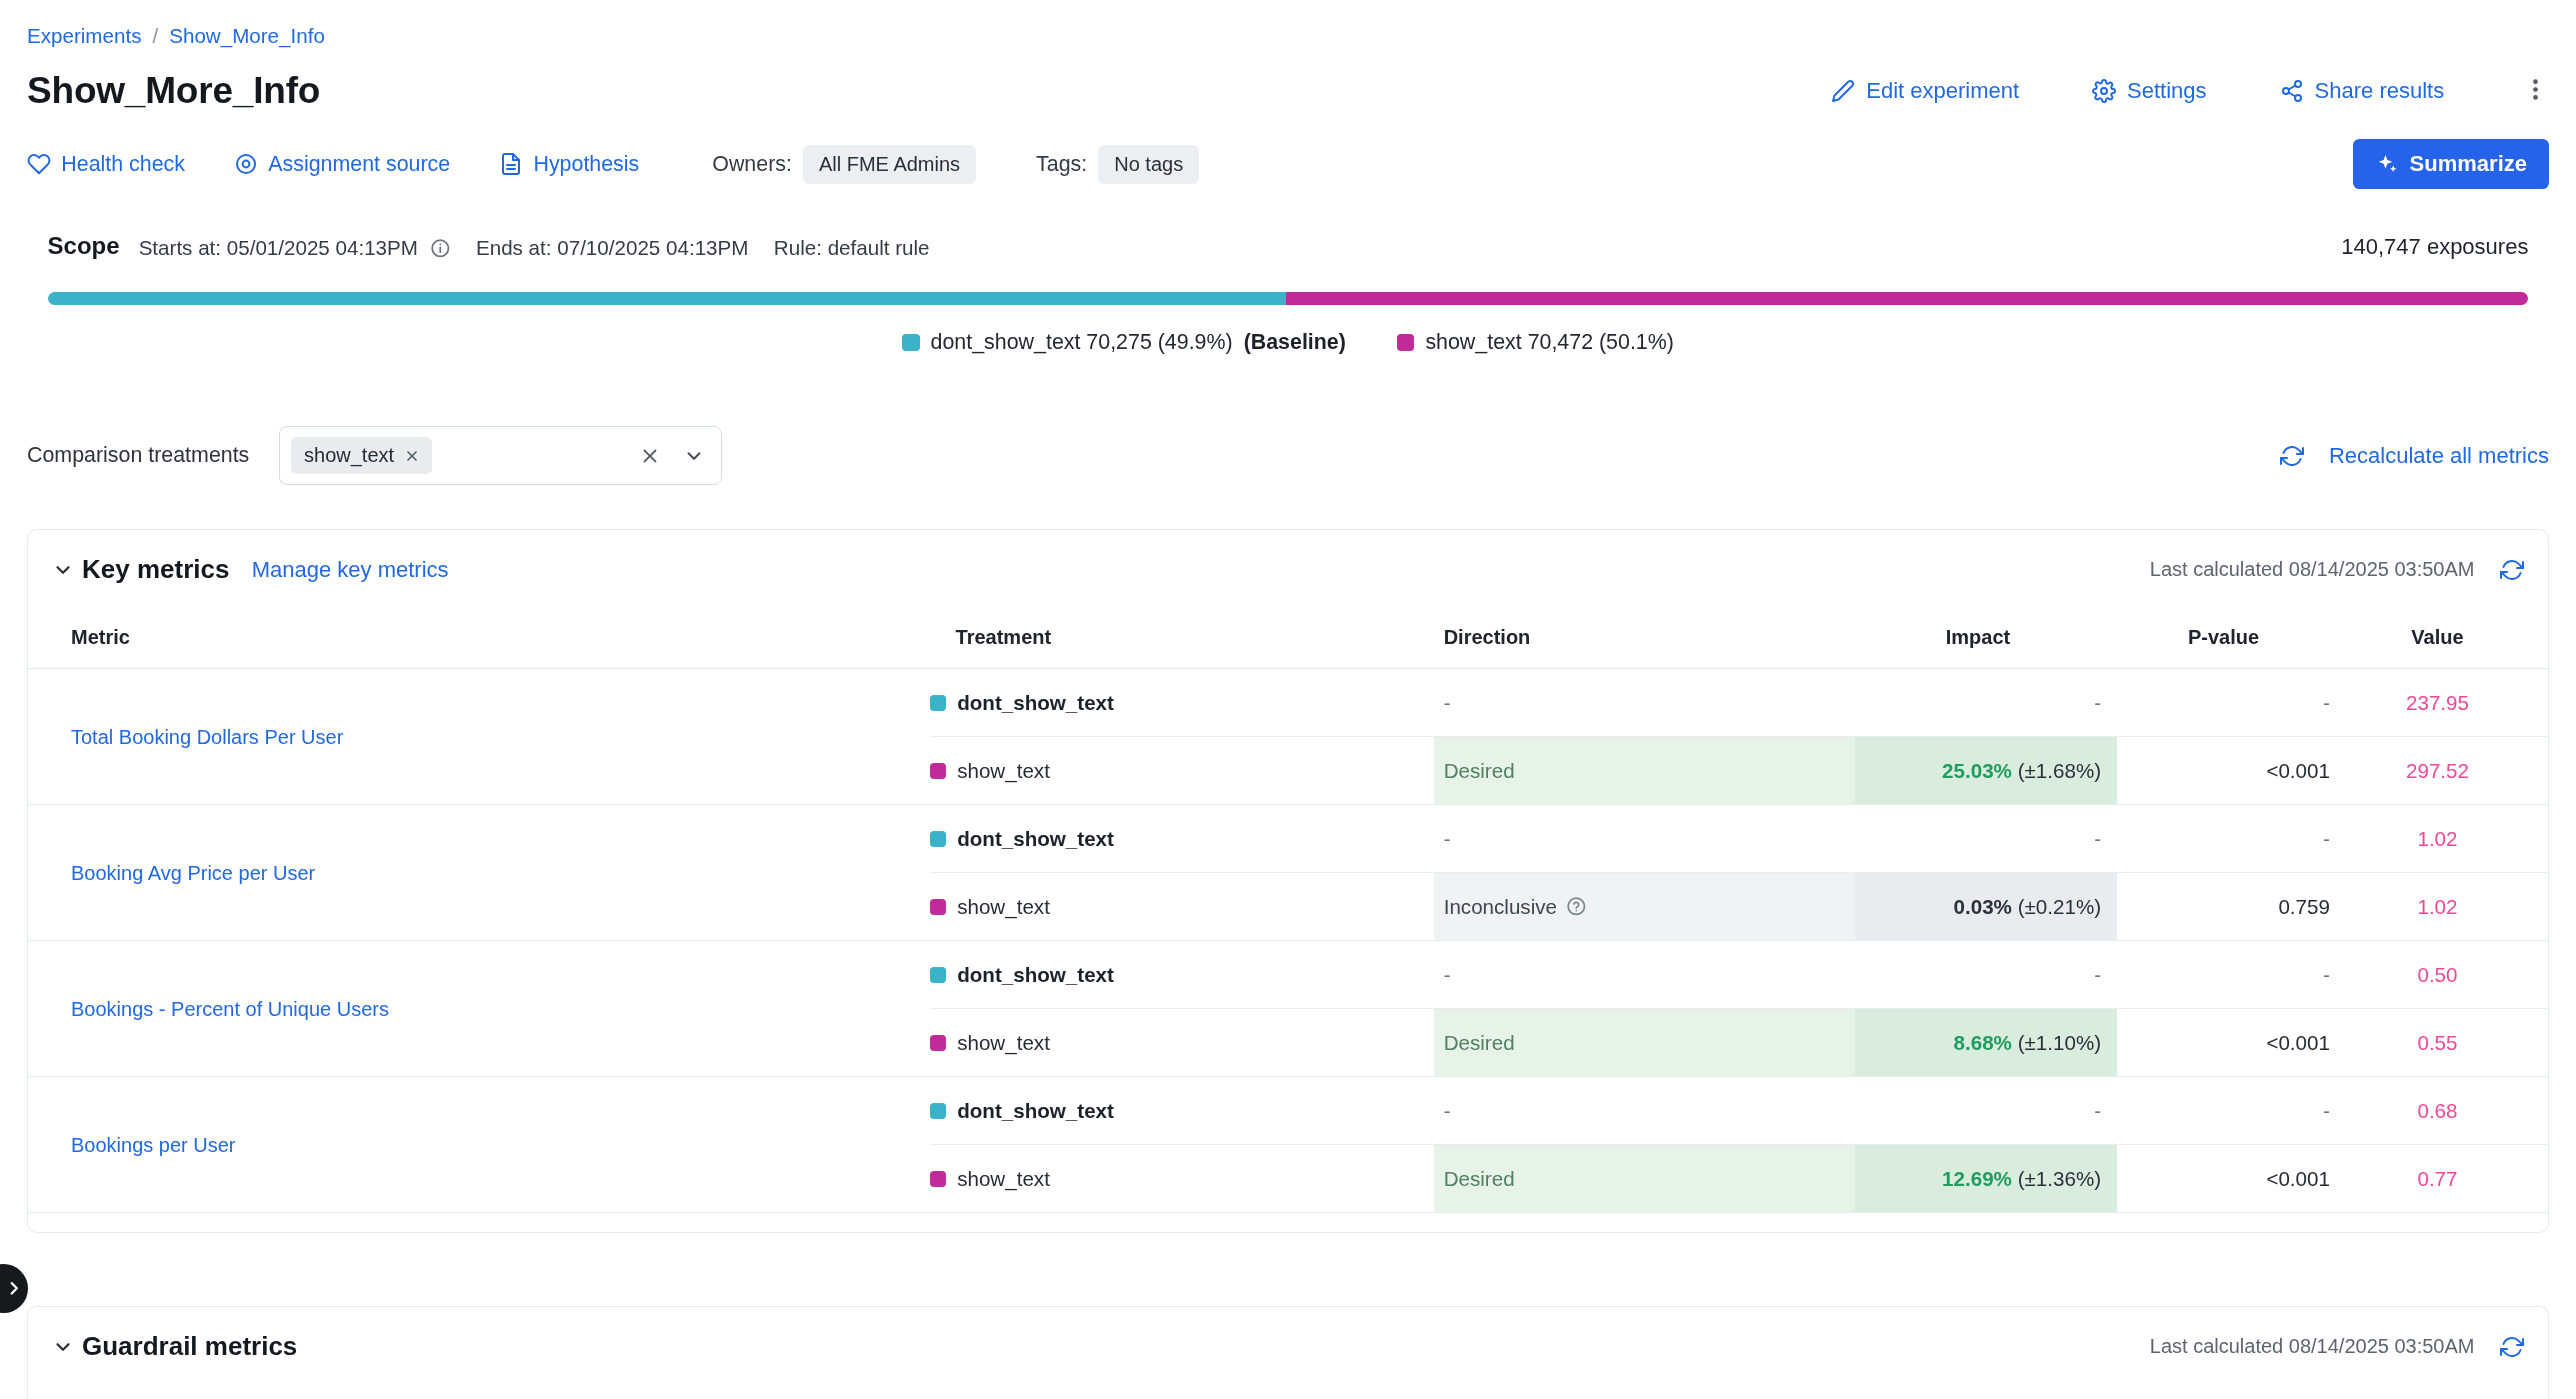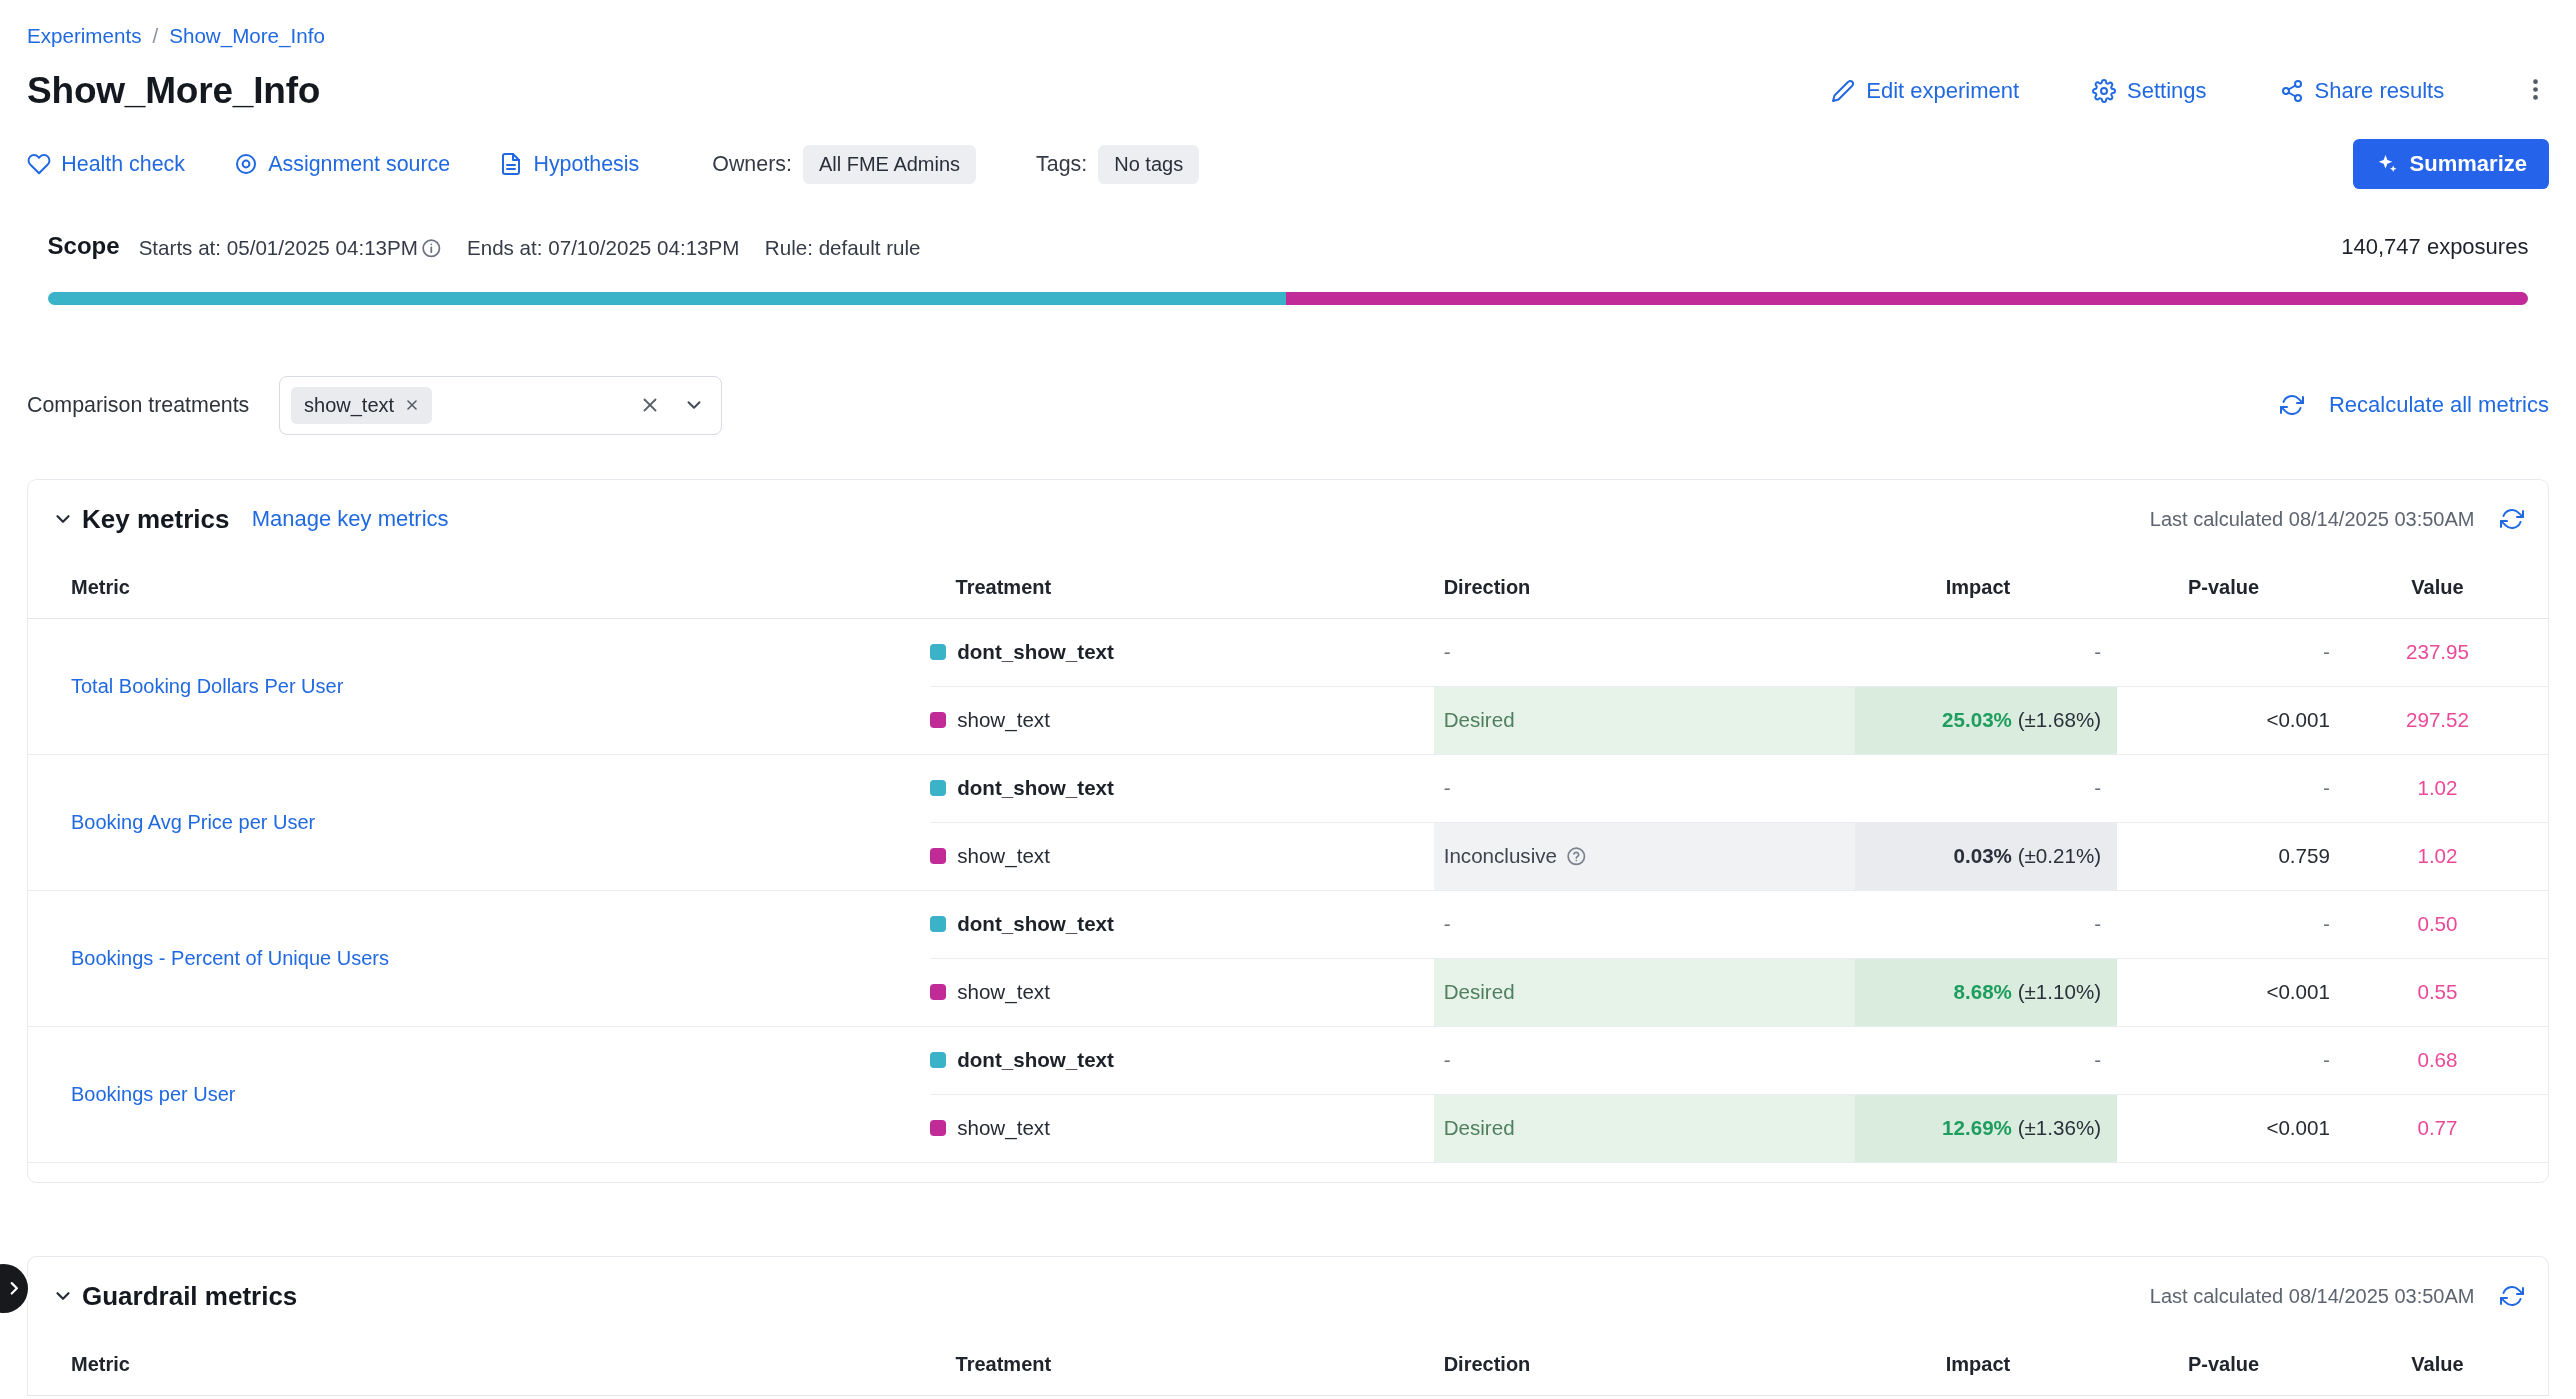--- a/index.html
+++ b/index.html
@@ -30,21 +30,21 @@
   .meta-label{font-size:21.4px;font-weight:400;color:#353b45}
   .owners-label{margin-left:73px}
   .tags-label{margin-left:60px}
   .pill{background:#eceef2;border-radius:6.4px;padding:8px 16px;font-size:20px;color:#2a2f39;margin-left:11px}
   .summarize-btn{margin-left:auto;display:flex;align-items:center;gap:11px;background:#2563eb;color:#fff;border:none;border-radius:6.4px;padding:12px 22px;font-size:22px;font-weight:600;cursor:pointer}
 
   
   .scope{margin-top:43px;padding:0 20.6px}
   .scope-head{display:flex;align-items:flex-end}
   .scope-title{font-size:24px;font-weight:700;color:#14181f;margin-right:19px}
-  .scope-item{display:flex;align-items:center;gap:3px;font-size:20.6px;color:#363c47}
+  .scope-item{display:flex;align-items:center;gap:12px;font-size:20.6px;color:#363c47}
   .scope-item + .scope-item{margin-left:25.4px}
   .info-icon{color:#6b7280}
   .exposures{margin-left:auto;font-size:22px;font-weight:500;color:#1d222b}
   .alloc-bar{display:flex;height:12.7px;border-radius:7.1px;overflow:hidden;margin-top:32px}
   .alloc-seg{height:100%}
   .alloc-legend{display:flex;justify-content:center;align-items:center;gap:51px;margin-top:25.4px;font-size:21.4px;color:#23272f}
   .legend-item{display:flex;align-items:center;gap:11px}
   .legend-sq{width:17.5px;height:17.5px;border-radius:4px;flex:none}
   .baseline-tag{font-weight:700;color:#1d222a}
 
@@ -221,20 +221,31 @@
         </span>
       <span class="scope-item">
           <span>Rule: default rule</span>
         </span>
       <span class="exposures">140,747 exposures</span>
     </div>
     <div class="alloc-bar">
       <div class="alloc-seg" style="background: rgb(58, 179, 200); width: 49.9%;"></div>
       <div class="alloc-seg" style="background: rgb(192, 43, 152); width: 50.1%;"></div>
     </div>
+    <div class="alloc-legend">
+      <span class="legend-item">
+        <span class="legend-sq" style="background: rgb(58, 179, 200);"></span>
+        <span>dont_show_text 70,275 (49.9%)</span>
+        <span class="baseline-tag">(Baseline)</span>
+      </span>
+      <span class="legend-item">
+        <span class="legend-sq" style="background: rgb(192, 43, 152);"></span>
+        <span>show_text 70,472 (50.1%)</span>
+      </span>
+    </div>
   </section>
 
   <div class="comparison-row">
     <span class="comparison-label">Comparison treatments</span>
     <div class="treat-select">
       <span class="sel-chip">
         <span>show_text</span>
         <span class="icon chip-x">
           <svg width="16" height="16" viewBox="0 0 24 24" fill="none" stroke="currentColor" stroke-width="2.4" stroke-linecap="round">
               <line x1="18" y1="6" x2="6" y2="18"></line>

